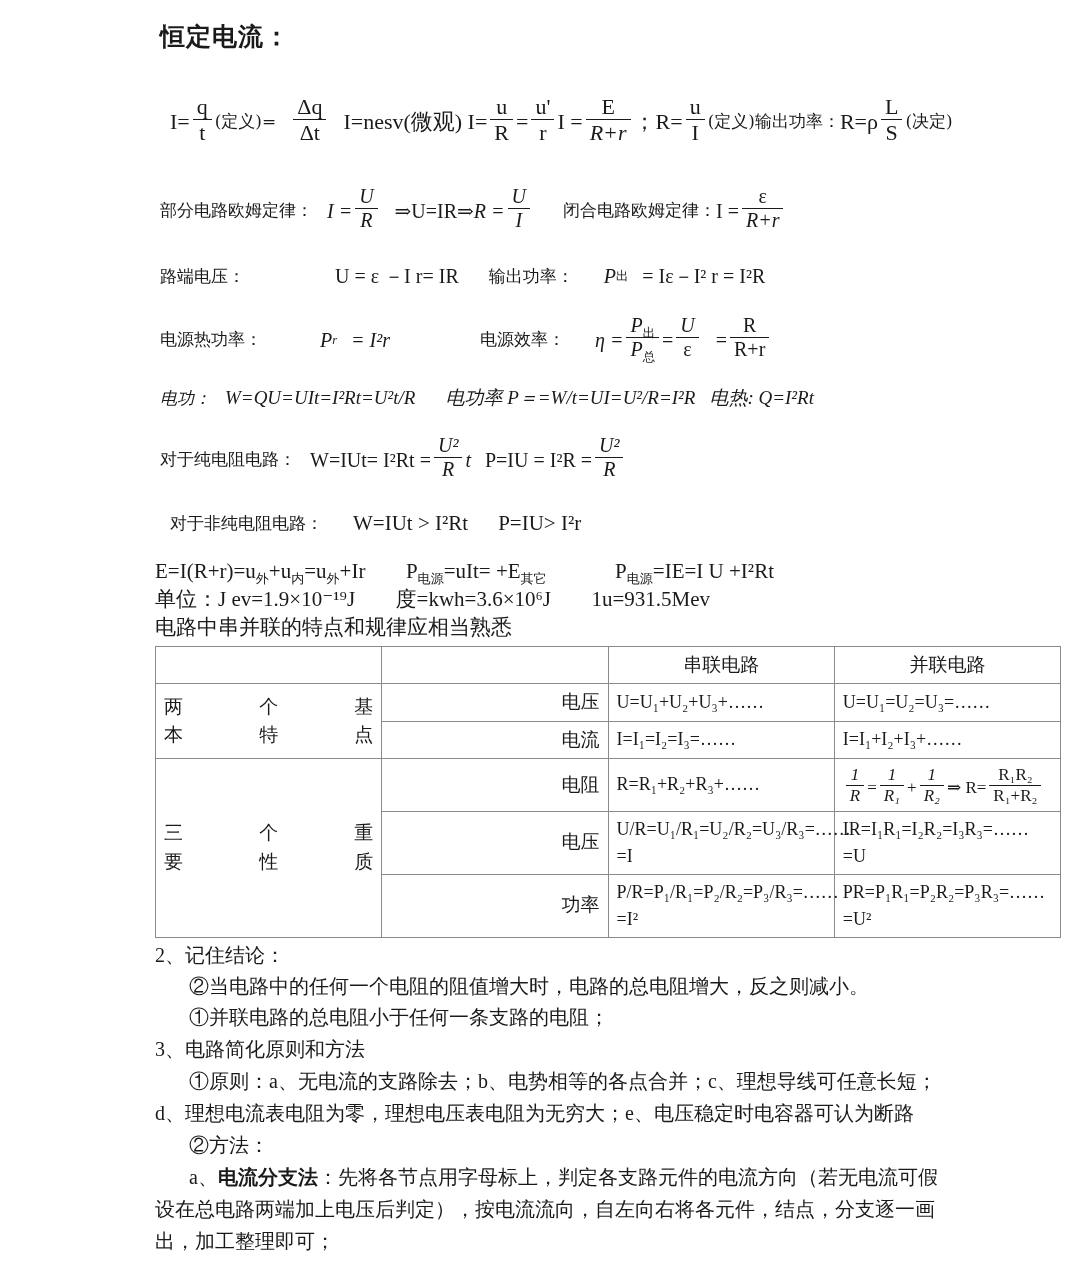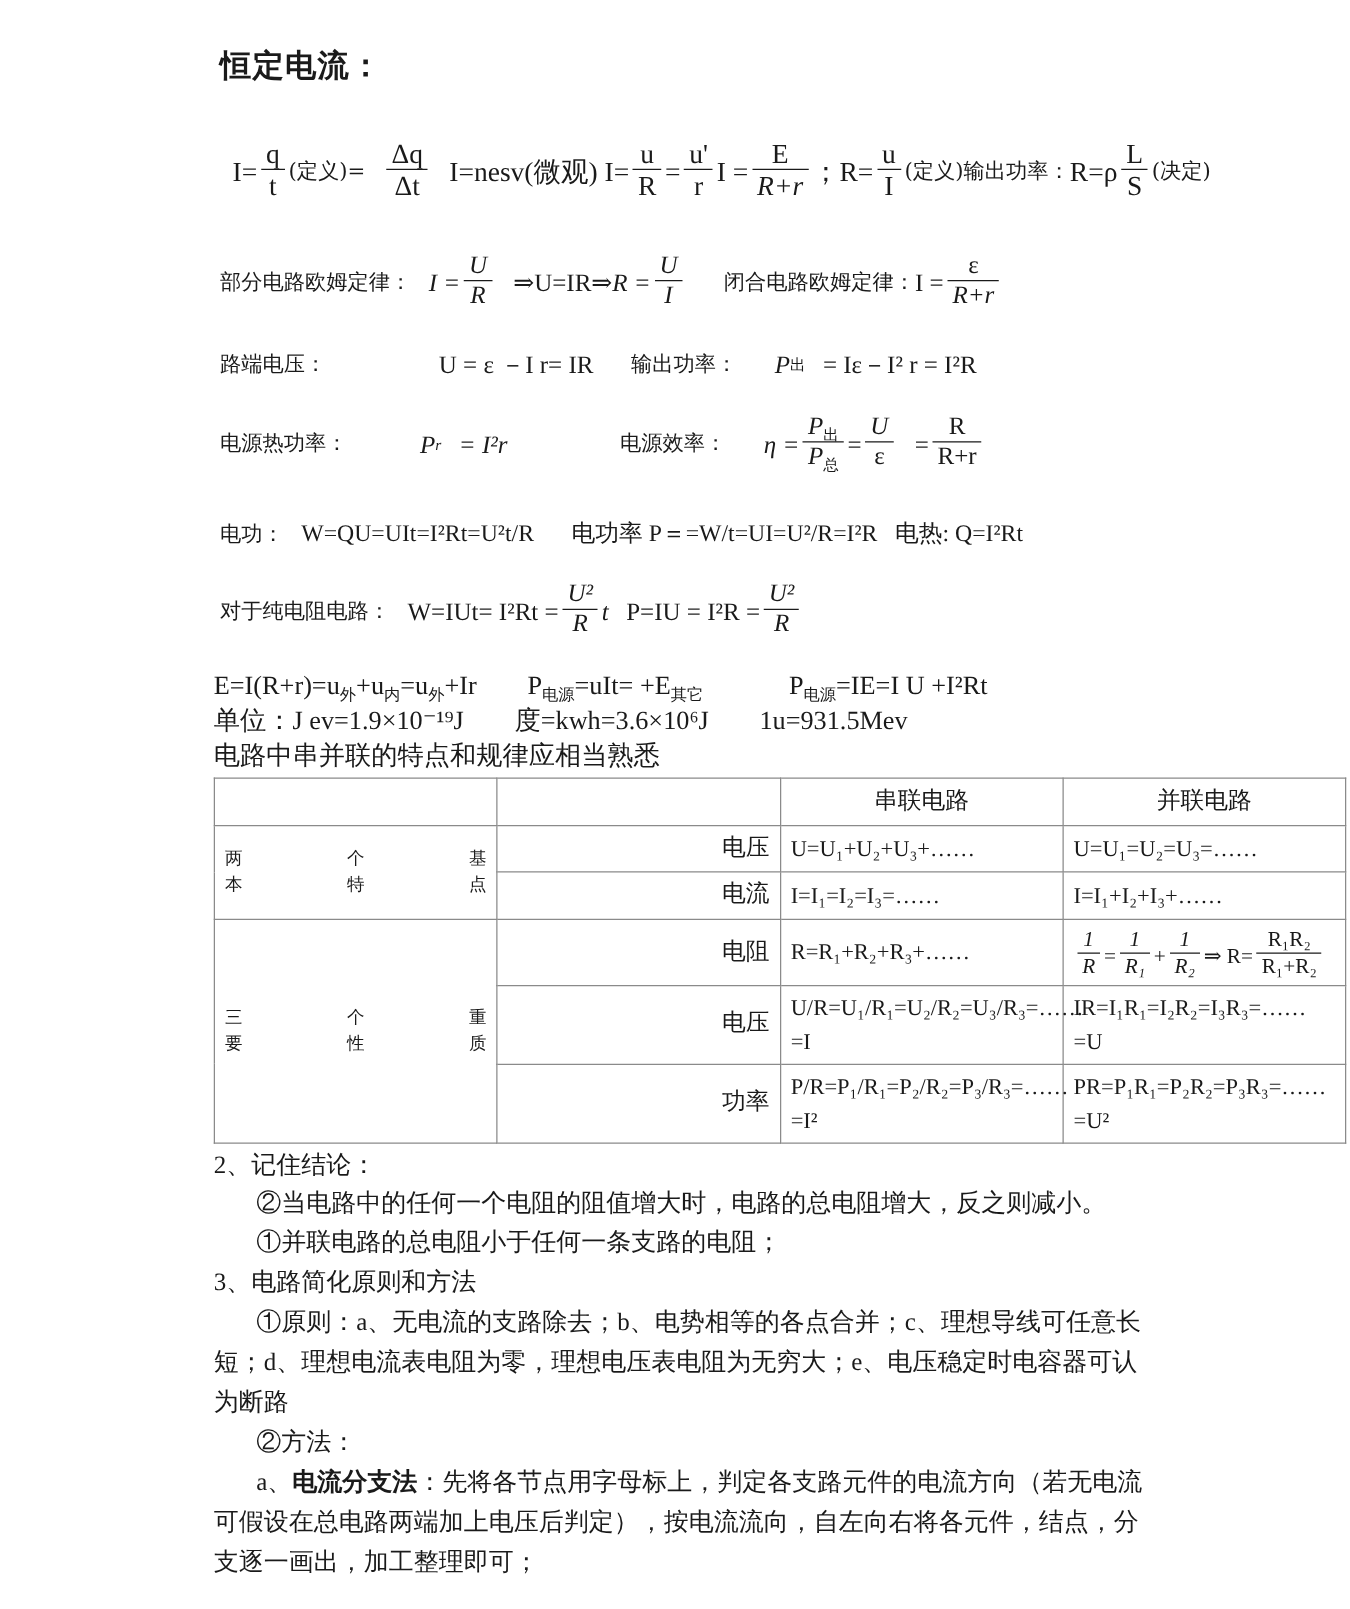--- a/index.html
+++ b/index.html
@@ -12,21 +12,21 @@
     height: 1287px;
     font-family: "Liberation Serif", "DejaVu Serif", serif;
     color: #1a1a1a;
     overflow: hidden;
     position: relative;
   }
   .page {
     position: relative;
     width: 1080px;
     height: 1287px;
-    padding: 16px;
+    padding: 0;
     box-sizing: border-box;
     border-radius: 15px;
   }
 
   
   .frac {
     display: inline-block;
     vertical-align: middle;
     text-align: center;
     line-height: 1.05;
@@ -72,21 +72,21 @@
   }
   .gap-s { display: inline-block; width: 14px; }
   .gap-m { display: inline-block; width: 30px; }
   .gap-l { display: inline-block; width: 58px; }
   .gap-xl { display: inline-block; width: 90px; }
 
   .row1 { margin-top: 44px; padding-left: 170px; font-size: 22px; }
   .row2 { margin-top: 42px; font-size: 20px; }
   .row3 { margin-top: 32px; font-size: 20px; }
   .row4 { margin-top: 30px; font-size: 20px; }
-  .row5 { margin-top: 40px; font-size: 19px; }
+  .row5 { margin-top: 26px; font-size: 19px; font-style: italic; }
   .row6 { margin-top: 28px; font-size: 20px; }
   .row7 { margin-top: 30px; font-size: 21px; padding-left: 170px; }
 
   .small-lbl { font-size: 16px; }
 
   
   .plain {
     padding-left: 155px;
     font-size: 21px;
     line-height: 1.42;
@@ -102,21 +102,21 @@
     table-layout: fixed;
     font-size: 18px;
     font-family: "Liberation Serif", "DejaVu Serif", serif;
   }
   table.circuit td {
     border: 1.3px solid #8a8a8a;
     padding: 4px 8px;
     vertical-align: middle;
     line-height: 1.5;
   }
-  td.c-cat { width: 90px; text-align: justify; text-align-last: justify; padding: 6px 10px; font-size: 14px;}
+  td.c-cat { width: 90px; text-align: justify; text-align-last: justify; padding: 6px 10px; font-size: 19px;}
   td.c-sub { width: 62px; text-align: right; font-size: 19px; }
   td.c-ser { width: 300px; }
   td.c-par { width: 320px; }
   td.c-head { text-align: center; font-size: 19px; padding: 7px 8px; }
   td.c-blank { border-top: none; border-left: none; }
   .catline { display: block; }
 
   
   .sec {
     padding-left: 155px;
@@ -263,20 +263,27 @@
     </span>
     <span class="it">t</span>
     <span class="gap-s"></span>
     <span>P=IU = I²R =</span>
     <span class="frac it">
       <span class="num">U²</span>
       <span class="den">R</span>
     </span>
   </div>
 
+  <div class="f-row row7">
+    <span class="lbl small-lbl">对于非纯电阻电路：</span>
+    <span class="gap-m"></span>
+    <span>W=IUt &gt; I²Rt</span>
+    <span class="gap-m"></span>
+    <span>P=IU&gt; I²r</span>
+  </div>
 
   <div class="plain tight" style="margin-top:22px;">
     <span>E=I(R+r)=u</span><sub class="sp">外</sub><span>+u</span><sub class="sp">内</sub><span>=u</span><sub class="sp">外</sub><span>+Ir</span>
     <span class="gap-m"></span>
     <span>P</span><sub class="sp">电源</sub><span>=uIt= +E</span><sub class="sp">其它</sub>
     <span class="gap-l"></span>
     <span>P</span><sub class="sp">电源</sub><span>=IE=I U +I²Rt</span>
   </div>
 
   <div class="plain tight">

